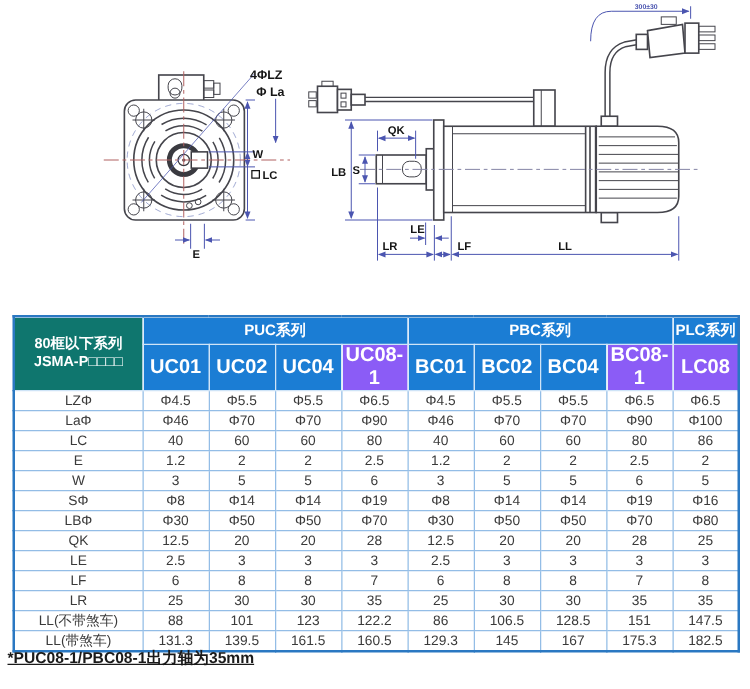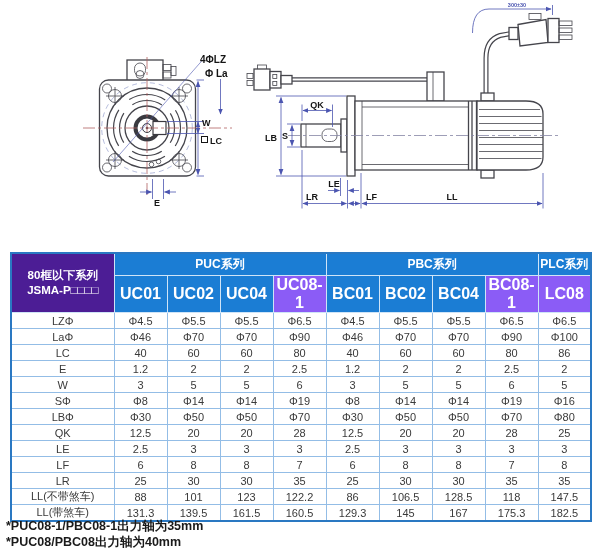--- a/index.html
+++ b/index.html
@@ -27,25 +27,25 @@
   table.spec{
     position:absolute;left:10px;top:252px;width:580px;
     border-collapse:collapse;table-layout:fixed;
     border:2px solid #2a78c2;
   }
   table.spec th,table.spec td{padding:0;text-align:center;vertical-align:middle;overflow:hidden;}
   .gh{background:#1b7dd4;color:#fff;font-weight:bold;border:1px solid #cfe4f7;}
   .group{height:21px;font-size:12px;margin-left:37px;}
   .col{height:19px;font-size:16px;}
   .hl{background:#8b5cf6;}
-  .corner{background:#4c1d95;color:#fff;font-weight:bold;font-size:11.5px;line-height:1.3;border:1px solid #cfe4f7;}
+  .corner{background:#0f766e;color:#fff;font-weight:bold;font-size:11.5px;line-height:1.3;border:1px solid #cfe4f7;}
   table.spec td{border:1px solid #93bde6;font-size:11px;color:#3a3a3a;height:15px;background:#fff;}
   td.rl{color:#1c1c1c;}
   
-  .footnotes{position:absolute;left:6px;top:519px;font-size:12.5px;font-weight:bold;color:#1a1a1a;line-height:15.5px;}
+  .footnotes{position:absolute;left:6px;top:519px;font-size:12.5px;font-weight:bold;color:#1a1a1a;line-height:15.5px;text-decoration:underline;}
 </style>
 </head>
 <body>
 
 <svg id="diagram" width="600" height="250" viewBox="0 0 600 250">
   <defs>
     <marker id="arr" viewBox="0 0 10 10" refX="9" refY="5" markerWidth="7.5" markerHeight="7.5" orient="auto-start-reverse">
       <path d="M0,1 L10,5 L0,9 z" fill="#4b55b0"></path>
     </marker>
   </defs>
@@ -402,34 +402,33 @@
       </tr>
       <tr>
         <td class="rl">LL(不带煞车)</td>
         <td>88</td>
         <td>101</td>
         <td>123</td>
         <td>122.2</td>
         <td>86</td>
         <td>106.5</td>
         <td>128.5</td>
-        <td>118</td>
+        <td>151</td>
         <td>147.5</td>
       </tr>
       <tr>
         <td class="rl">LL(带煞车)</td>
         <td>131.3</td>
         <td>139.5</td>
         <td>161.5</td>
         <td>160.5</td>
         <td>129.3</td>
         <td>145</td>
         <td>167</td>
         <td>175.3</td>
         <td>182.5</td>
       </tr>
     </tbody>
 </table>
 
 <div class="footnotes">
   <div>*PUC08-1/PBC08-1出力轴为35mm</div>
-  <div>*PUC08/PBC08出力轴为40mm</div>
 </div>
 
 </body></html>

